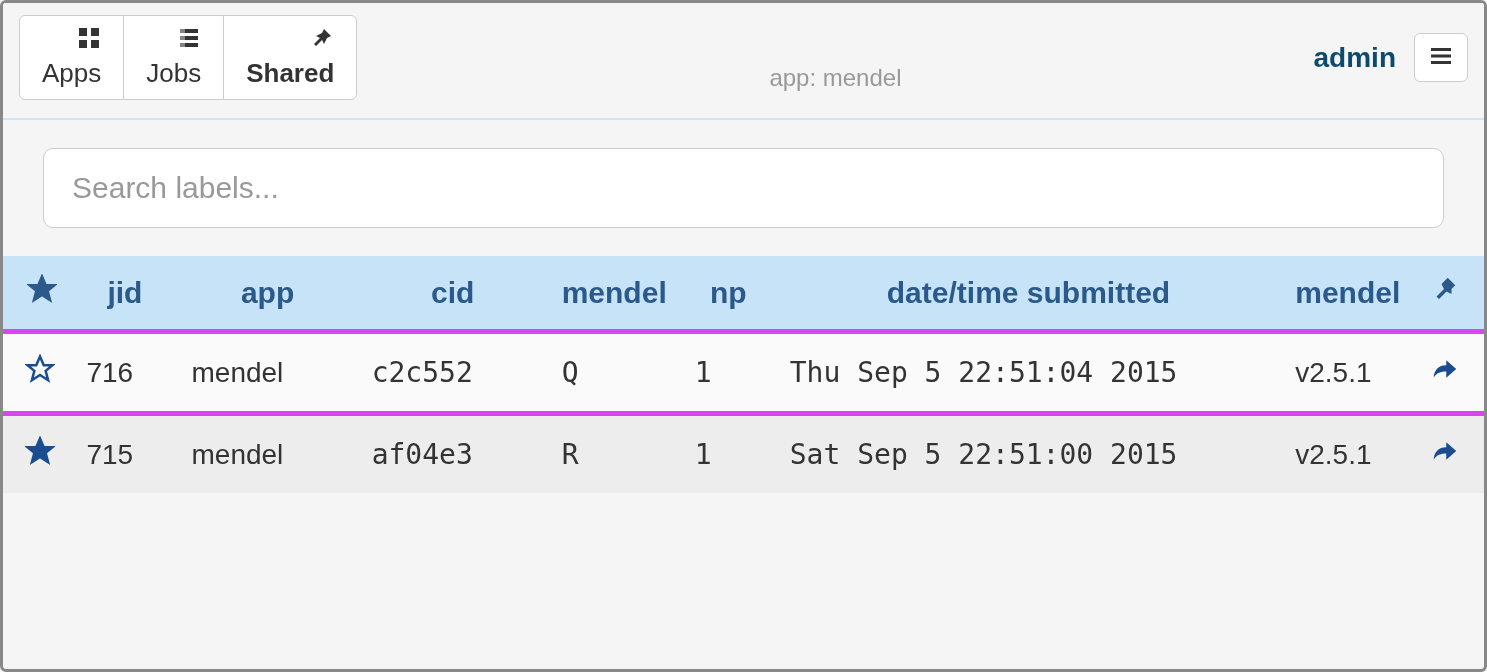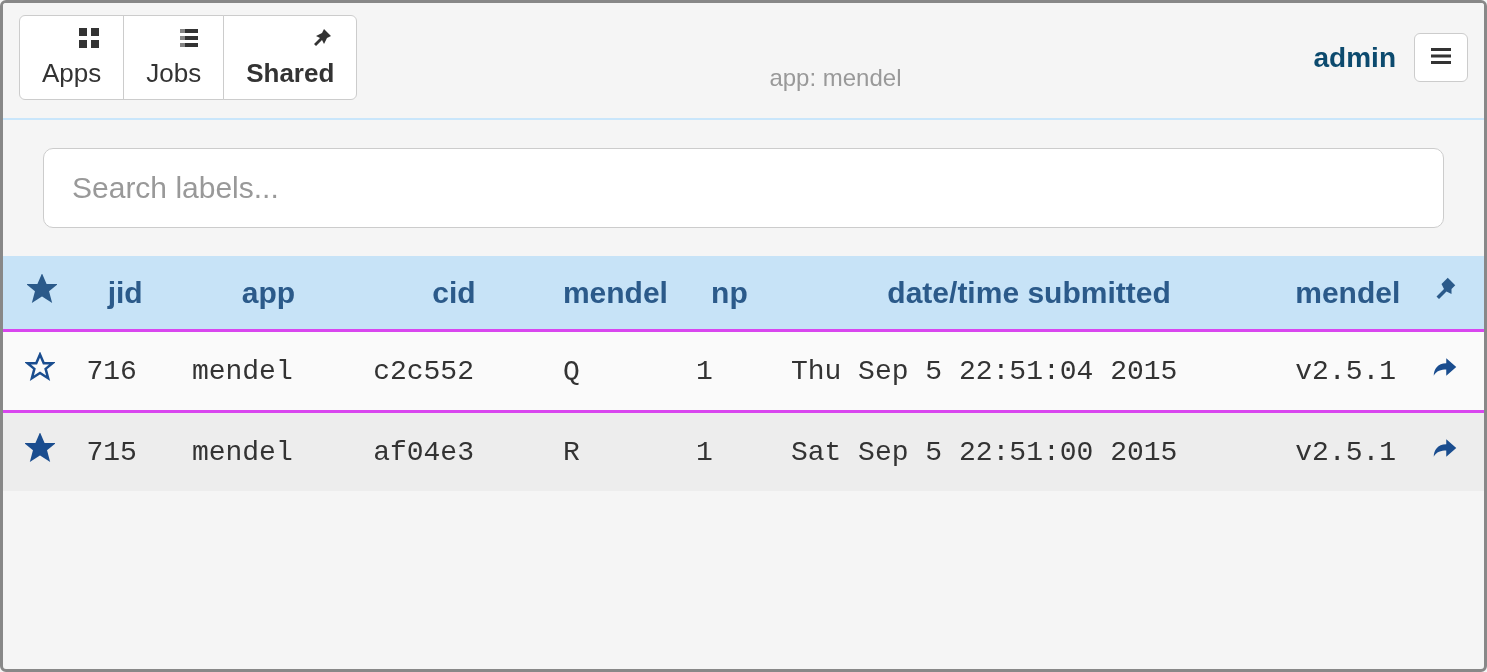--- a/index.html
+++ b/index.html
@@ -93,22 +93,21 @@
   text-align: center;
   padding: 18px 14px;
   font-size: 30px;
   font-weight: 700;
   color: #2b5a8a;
 }
 .table td {
   padding: 20px 14px;
   font-size: 28px;
   color: #333;
-  border-top: 3px solid #d946ef;
-  font-family: Liberation Mono, monospace;
+  border-top: 5px solid #d946ef;
 }
 .table tbody tr:nth-child(even) {
   background: #ededed;
 }
 .table tbody tr:nth-child(odd) {
   background: #fafafa;
 }
 .mono {
   font-family: "Menlo", "Consolas", monospace;
 }

